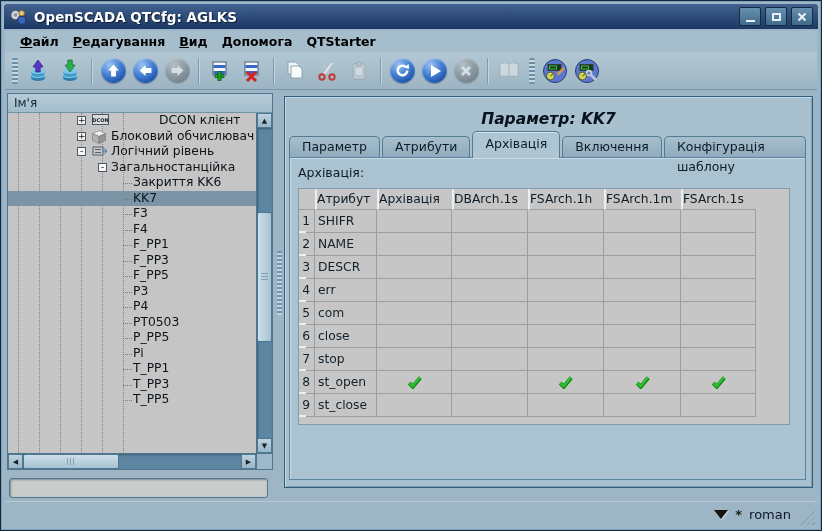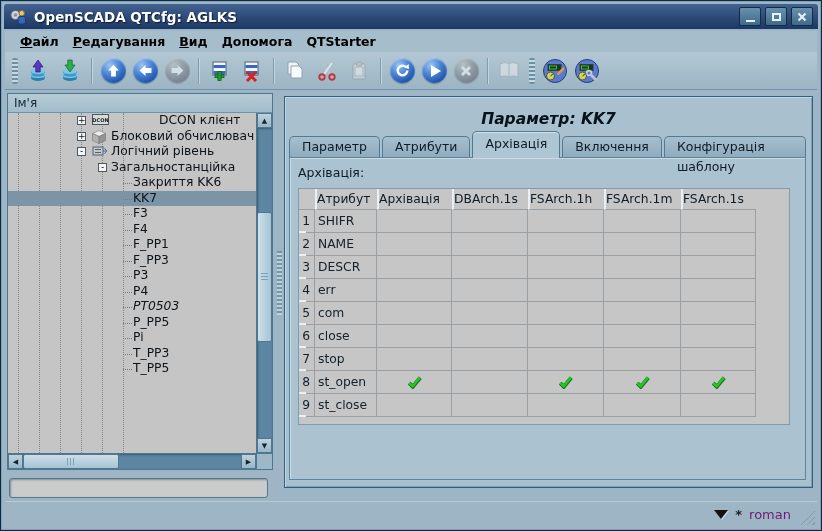--- a/index.html
+++ b/index.html
@@ -114,21 +114,21 @@
   .tree-filter{position:absolute;left:4px;top:388px;width:259px;height:20px;
     background:#c9cccb;border:1px solid #53788f;border-radius:3px;
     box-shadow:inset 1px 1px 2px rgba(40,60,75,.45);
     font-family:"DejaVu Sans",sans-serif;font-size:12px;padding:0 4px;}
   
   .statusbar{position:absolute;left:4px;right:4px;bottom:3px;height:26px;border-top:1px solid #b7cbd6;}
   .st-right{position:absolute;right:26px;top:0;height:100%;display:flex;align-items:center;gap:7px;}
   .tri{width:0;height:0;border-left:7px solid transparent;border-right:7px solid transparent;
     border-top:9px solid #131313;filter:drop-shadow(1px 1px 0 #cdd9e2);}
   .star{font-size:13px;font-weight:bold;color:#222;}
-  .user{color:#701a75;font-size:13px;}
+  .user{color:#0f172a;font-size:13px;}
   .grip{position:absolute;right:2px;bottom:2px;width:15px;height:15px;
     background:repeating-linear-gradient(135deg,transparent 0 3px,#7e9cb0 3px 4px);
     clip-path:polygon(100% 0,100% 100%,0 100%);}
 </style>
 </head>
 <body>
 
 <div class="window">
 
   <div class="titlebar">
@@ -363,37 +363,45 @@
           <div class="tree-row">
             <span class="stub" style="left: 115px;"></span>
             <span class="tlabel" style="left: 125px;">F_PP1</span>
           </div>
           <div class="tree-row">
             <span class="stub" style="left: 115px;"></span>
             <span class="tlabel" style="left: 125px;">F_PP3</span>
           </div>
           <div class="tree-row">
             <span class="stub" style="left: 115px;"></span>
+            <span class="tlabel" style="left: 125px;">F_PP5</span>
+          </div>
+          <div class="tree-row">
+            <span class="stub" style="left: 115px;"></span>
             <span class="tlabel" style="left: 125px;">P3</span>
           </div>
           <div class="tree-row">
             <span class="stub" style="left: 115px;"></span>
             <span class="tlabel" style="left: 125px;">P4</span>
           </div>
           <div class="tree-row">
             <span class="stub" style="left: 115px;"></span>
-            <span class="tlabel" style="left: 125px; font-style: italic;">PT0503</span>
+            <span class="tlabel" style="left: 125px;">PT0503</span>
           </div>
           <div class="tree-row">
             <span class="stub" style="left: 115px;"></span>
             <span class="tlabel" style="left: 125px;">P_PP5</span>
           </div>
           <div class="tree-row">
             <span class="stub" style="left: 115px;"></span>
             <span class="tlabel" style="left: 125px;">Pi</span>
+          </div>
+          <div class="tree-row">
+            <span class="stub" style="left: 115px;"></span>
+            <span class="tlabel" style="left: 125px;">T_PP1</span>
           </div>
           <div class="tree-row">
             <span class="stub" style="left: 115px;"></span>
             <span class="tlabel" style="left: 125px;">T_PP3</span>
           </div>
           <div class="tree-row">
             <span class="stub" style="left: 115px;"></span>
             <span class="tlabel" style="left: 125px;">T_PP5</span>
           </div>
         </div>

